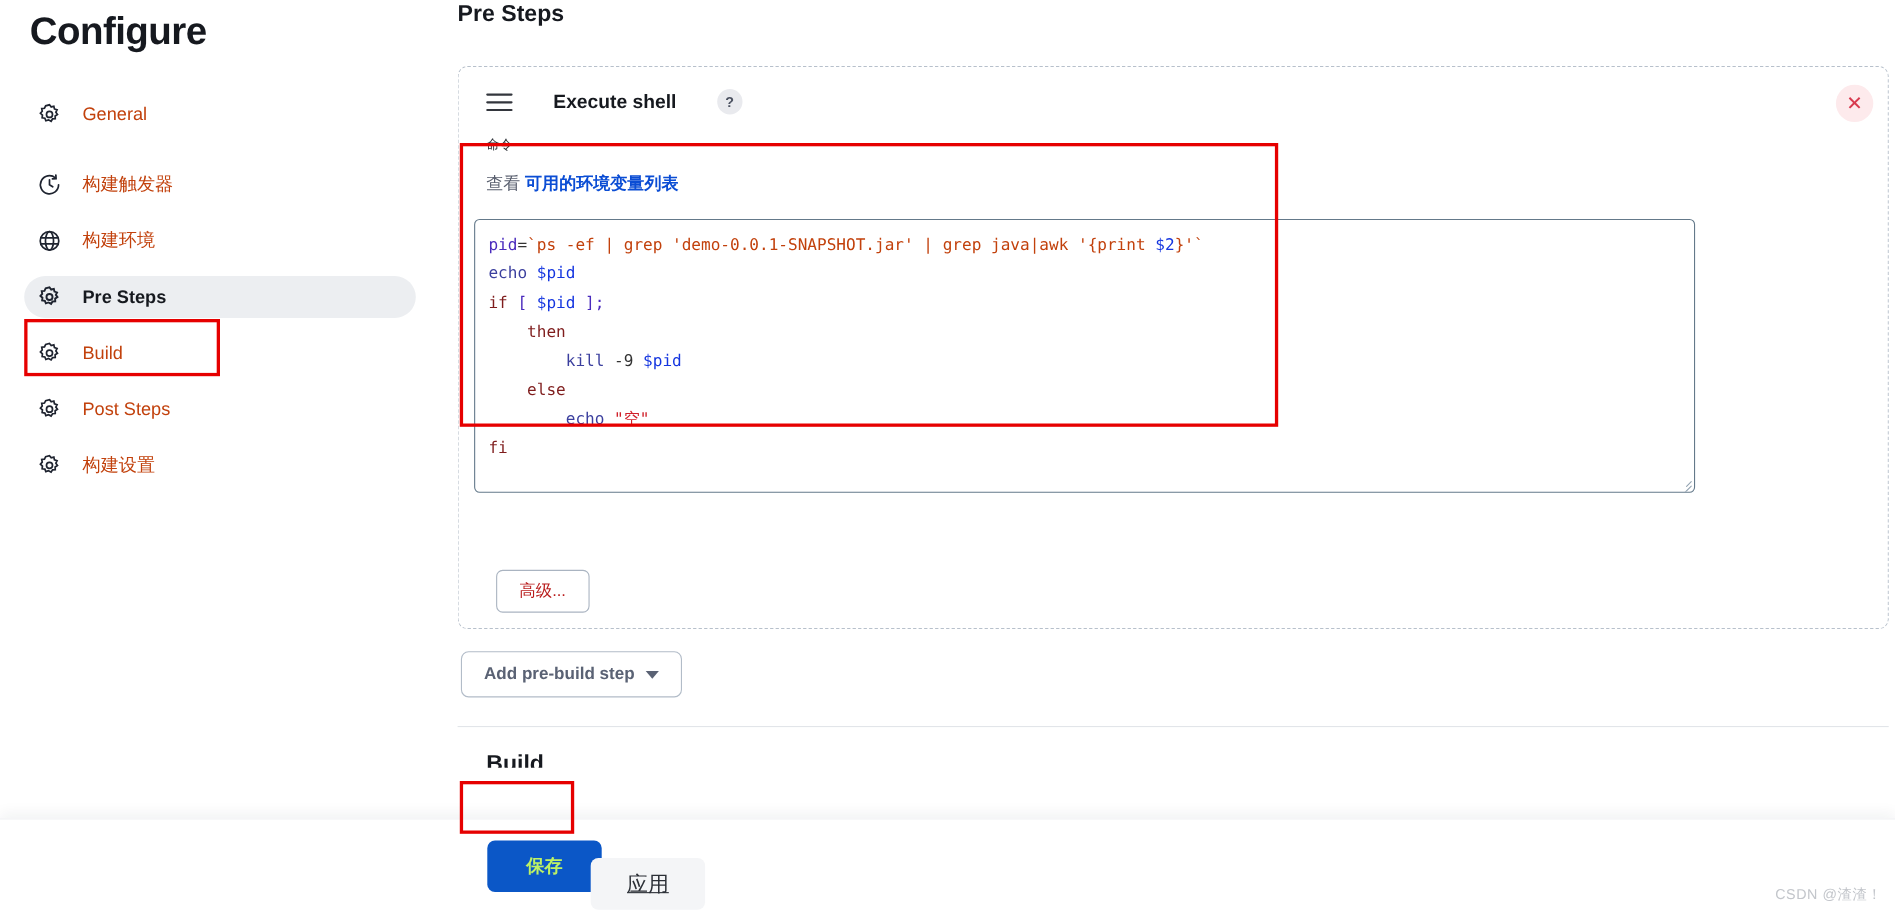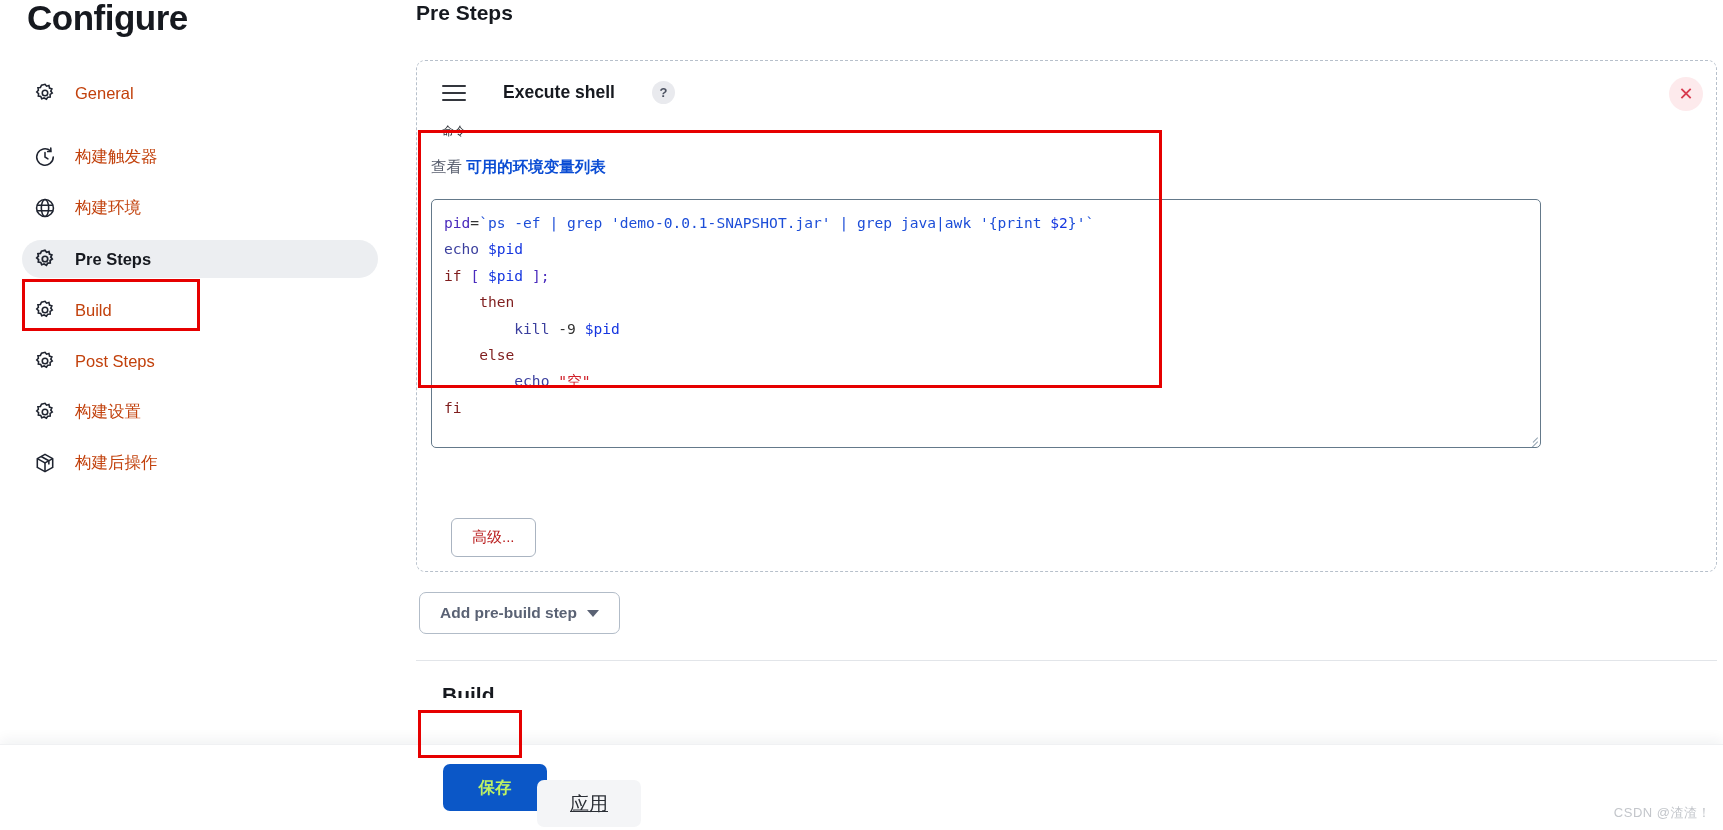--- a/index.html
+++ b/index.html
@@ -9,21 +9,21 @@
     overflow: hidden;
     background: #ffffff;
     font-family: "Liberation Sans", "DejaVu Sans", sans-serif;
     color: #1f2430;
   }
 
   #page { position: relative; width: 1723px; height: 830px; background:#fff; }
 
   
   #sidebar {
-    position: absolute; left: 0; top: 0; width: 410px; height: 702px;
+    position: absolute; left: 0; top: 11px; width: 410px; height: 702px;
     background: #ffffff;
     text-decoration: underline;
   }
   #page-title {
     position: absolute; left: 27px; top: -2px;
     font-size: 35px; font-weight: 700; letter-spacing: -0.5px;
     color: #16191f;
   }
   #nav { position: absolute; left: 0; top: 74px; width: 410px; }
   .nav-item {
@@ -98,21 +98,21 @@
     background: #fdeaec; border: none; cursor: pointer;
     display: flex; align-items: center; justify-content: center;
     color: #d83a4e; font-size: 18px; line-height: 1;
   }
 
   #field-label {
     position: absolute; left: 25px; top: 62px;
     font-size: 12px; color: #2b2f36;
   }
   #env-line {
-    position: absolute; left: 14px; top: 96px;
+    position: absolute; left: 25px; top: 96px;
     font-size: 15.5px; white-space: nowrap;
   }
   #env-line .plain { color: #5b6170; }
   #env-line a {
     color: #0b4dd4; font-weight: 700; text-decoration: none; cursor: pointer;
   }
 
   
   #code-wrap {
     position: absolute; left: 14px; top: 138px;
@@ -131,21 +131,21 @@
     color: #222;
     background: transparent;
     border: none; outline: none;
     width: 100%; height: 100%;
     resize: none;
     overflow: hidden;
   }
   
   .t-var    { color: #4a2bbd; }          
   .t-op     { color: #333333; }
-  .t-str    { color: #1d4ed8; margin-top: 16px; }          
+  .t-str    { color: #c2410c; margin-top: 16px; }          
   .t-kw     { color: #7f1d1d; }          
   .t-cmd    { color: #3b3f9e; }          
   .t-dollar { color: #1536e0; }          
   .t-dq     { color: #d0202a; }          
   .t-punct  { color: #4a2bbd; }
 
   
   #resize-grip {
     position: absolute; right: 2px; bottom: 2px;
     width: 13px; height: 13px; pointer-events: none;
@@ -325,31 +325,20 @@
           <svg width="22" height="22" viewBox="0 0 24 24" fill="none" stroke="currentColor" stroke-width="1.7">
             <circle cx="12" cy="12" r="3"></circle>
             <path d="M12 2.5l1.7 2.1 2.6-.7.6 2.7 2.6.9-1.2 2.4 1.6 2.2-2.3 1.5.1 2.7-2.7.2-1.4 2.3L11 17.4l-2.6.9-1-2.5-2.7-.4.3-2.7-2-1.8 1.8-2-.5-2.7 2.7-.3 1.2-2.4z"></path>
           </svg>
         </span>
         <span class="nav-lbl">构建设置</span>
       </div>
 
       <div class="nav-spacer"></div>
 
-      <div class="nav-item">
-        <span class="nav-ico">
-          <svg width="22" height="22" viewBox="0 0 24 24" fill="none" stroke="currentColor" stroke-width="1.7" stroke-linejoin="round">
-            <path d="M12 2.6l8.4 4.6v9.6L12 21.4 3.6 16.8V7.2z"></path>
-            <path d="M3.6 7.2L12 11.8l8.4-4.6"></path>
-              <path d="M12 11.8v9.6"></path>
-            <path d="M7.8 4.9l8.4 4.6v4"></path>
-          </svg>
-        </span>
-        <span class="nav-lbl">构建后操作</span>
-      </div>
 
     </div>
 
     <div id="nav-annot"></div>
   </div>
 
   <div id="main">
 
     <div id="section-title">Pre Steps</div>
 

